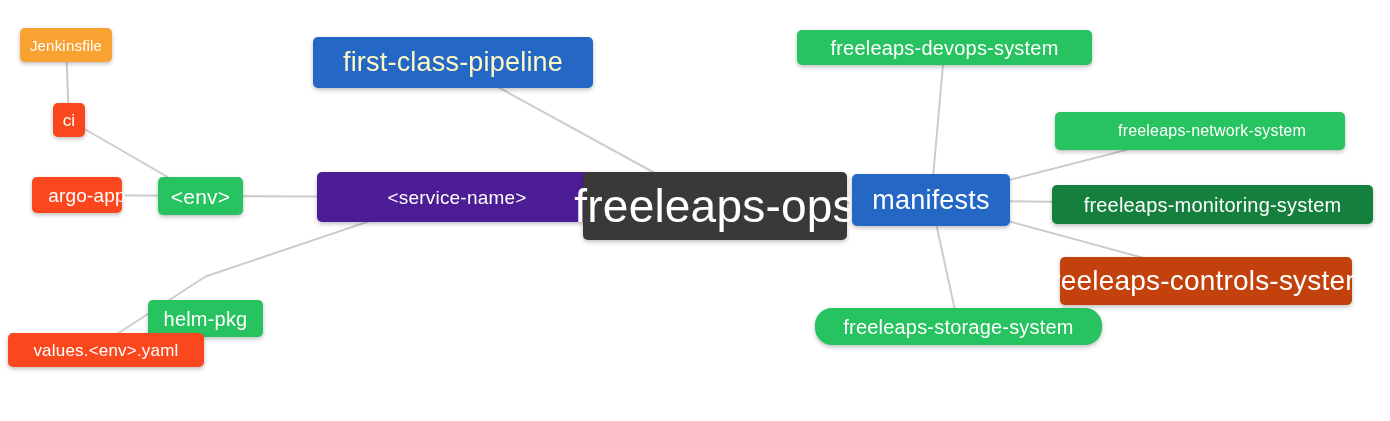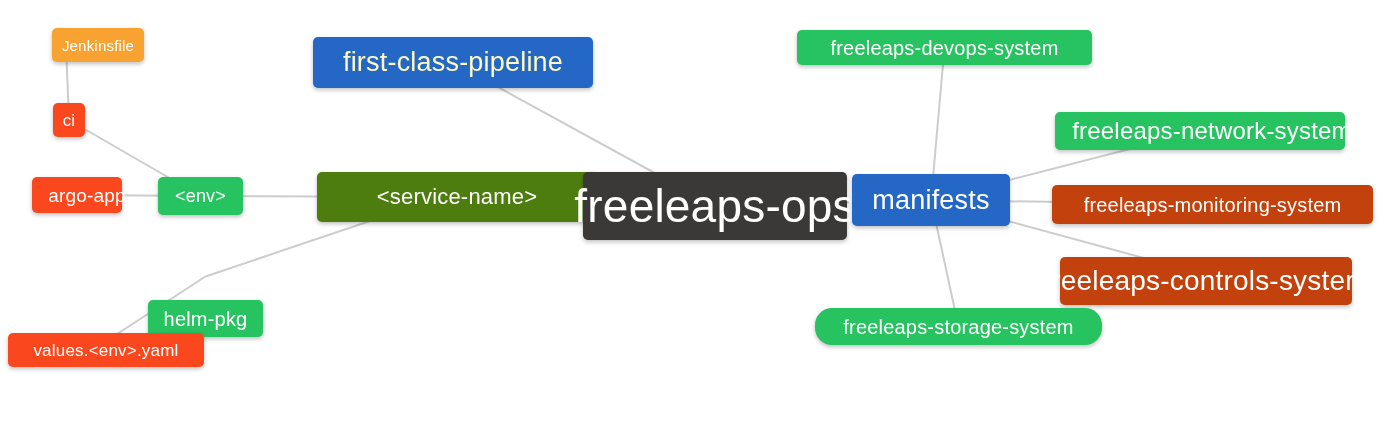--- a/index.html
+++ b/index.html
@@ -54,29 +54,29 @@
       <line x1="453" y1="62.5" x2="715" y2="206" stroke="#cccccc" stroke-width="2"></line>
       <line x1="441" y1="197" x2="715" y2="206" stroke="#cccccc" stroke-width="2"></line>
       <line x1="715" y1="206" x2="931" y2="200" stroke="#cccccc" stroke-width="2"></line>
       <line x1="931" y1="200" x2="944.5" y2="47.5" stroke="#cccccc" stroke-width="2"></line>
       <line x1="931" y1="200" x2="1200" y2="131" stroke="#cccccc" stroke-width="2"></line>
       <line x1="931" y1="200" x2="1212.5" y2="204.5" stroke="#cccccc" stroke-width="2"></line>
       <line x1="931" y1="200" x2="1206" y2="275" stroke="#cccccc" stroke-width="2"></line>
       <line x1="931" y1="200" x2="958.5" y2="326.5" stroke="#cccccc" stroke-width="2"></line>
     </svg>
   <div id="nodes">
-      <div class="node" style="left: 20px; top: 28px; width: 92px; height: 34px; font-size: 15px; background: rgb(248, 163, 49); color: rgb(255, 255, 255); margin-left: 32px;">Jenkinsfile</div>
+      <div class="node" style="left: 20px; top: 28px; width: 92px; height: 34px; font-size: 15px; background: rgb(248, 163, 49); color: rgb(255, 255, 255);">Jenkinsfile</div>
       <div class="node" style="left: 53px; top: 103px; width: 32px; height: 34px; font-size: 17px; background: rgb(251, 71, 30); color: rgb(255, 255, 255);">ci</div>
       <div class="node" style="left: 32px; top: 177px; width: 90px; height: 36px; font-size: 19px; background: rgb(251, 71, 30); color: rgb(255, 255, 255); padding-left: 20px;">argo-app</div>
-      <div class="node" style="left: 158px; top: 177px; width: 85px; height: 38px; font-size: 18px; background: rgb(39, 195, 96); color: rgb(255, 255, 255);">&lt;env&gt;</div>
+      <div class="node" style="left: 158px; top: 177px; width: 85px; height: 38px; font-size: 21px; background: rgb(39, 195, 96); color: rgb(255, 255, 255);">&lt;env&gt;</div>
       <div class="node" style="left: 148px; top: 258px; width: 115px; height: 37px; font-size: 20px; background: rgb(39, 195, 96); color: rgb(255, 255, 255); margin-top: 42px;">helm-pkg</div>
       <div class="node" style="left: 8px; top: 333px; width: 196px; height: 34px; font-size: 17px; background: rgb(251, 71, 30); color: rgb(255, 255, 255);">values.&lt;env&gt;.yaml</div>
       <div class="node" style="left: 313px; top: 37px; width: 280px; height: 51px; font-size: 27px; background: rgb(36, 103, 197); color: #fef9c3;">first-class-pipeline</div>
-      <div class="node" style="left: 317px; top: 172px; width: 280px; height: 50px; font-size: 22px; background: #4d7c0f; color: rgb(255, 255, 255);">&lt;service-name&gt;</div>
+      <div class="node" style="left: 317px; top: 172px; width: 280px; height: 50px; font-size: 19px; background: #4c1d95; color: rgb(255, 255, 255);">&lt;service-name&gt;</div>
       <div class="node" style="left: 583px; top: 172px; width: 264px; height: 68px; font-size: 46px; background: rgb(59, 56, 56); color: rgb(255, 255, 255);">freeleaps-ops</div>
       <div class="node" style="left: 852px; top: 174px; width: 158px; height: 52px; font-size: 27px; background: rgb(36, 103, 197); color: rgb(255, 255, 255);">manifests</div>
       <div class="node" style="left: 797px; top: 30px; width: 295px; height: 35px; font-size: 20px; background: rgb(39, 195, 96); color: rgb(255, 255, 255);">freeleaps-devops-system</div>
-      <div class="node" style="left: 1055px; top: 112px; width: 290px; height: 38px; font-size: 24px; background: rgb(39, 195, 96); color: rgb(255, 255, 255); padding-left: 24px;">freeleaps-network-system</div>
-      <div class="node" style="left: 1052px; top: 185px; width: 321px; height: 39px; font-size: 20px; background: #c2410c; color: rgb(255, 255, 255);">freeleaps-monitoring-system</div>
+      <div class="node" style="left: 1055px; top: 112px; width: 290px; height: 38px; font-size: 16px; background: rgb(39, 195, 96); color: rgb(255, 255, 255); padding-left: 24px;">freeleaps-network-system</div>
+      <div class="node" style="left: 1052px; top: 185px; width: 321px; height: 39px; font-size: 20px; background: #15803d; color: rgb(255, 255, 255);">freeleaps-monitoring-system</div>
       <div class="node" style="left: 1060px; top: 257px; width: 292px; height: 48px; font-size: 28px; background: #c2410c; color: rgb(255, 255, 255);">freeleaps-controls-system</div>
       <div class="node" style="left: 815px; top: 308px; width: 287px; height: 37px; font-size: 20px; background: rgb(39, 195, 96); color: rgb(255, 255, 255); border-radius: 17px;">freeleaps-storage-system</div>
     </div>
 </div>
 
 </body></html>

